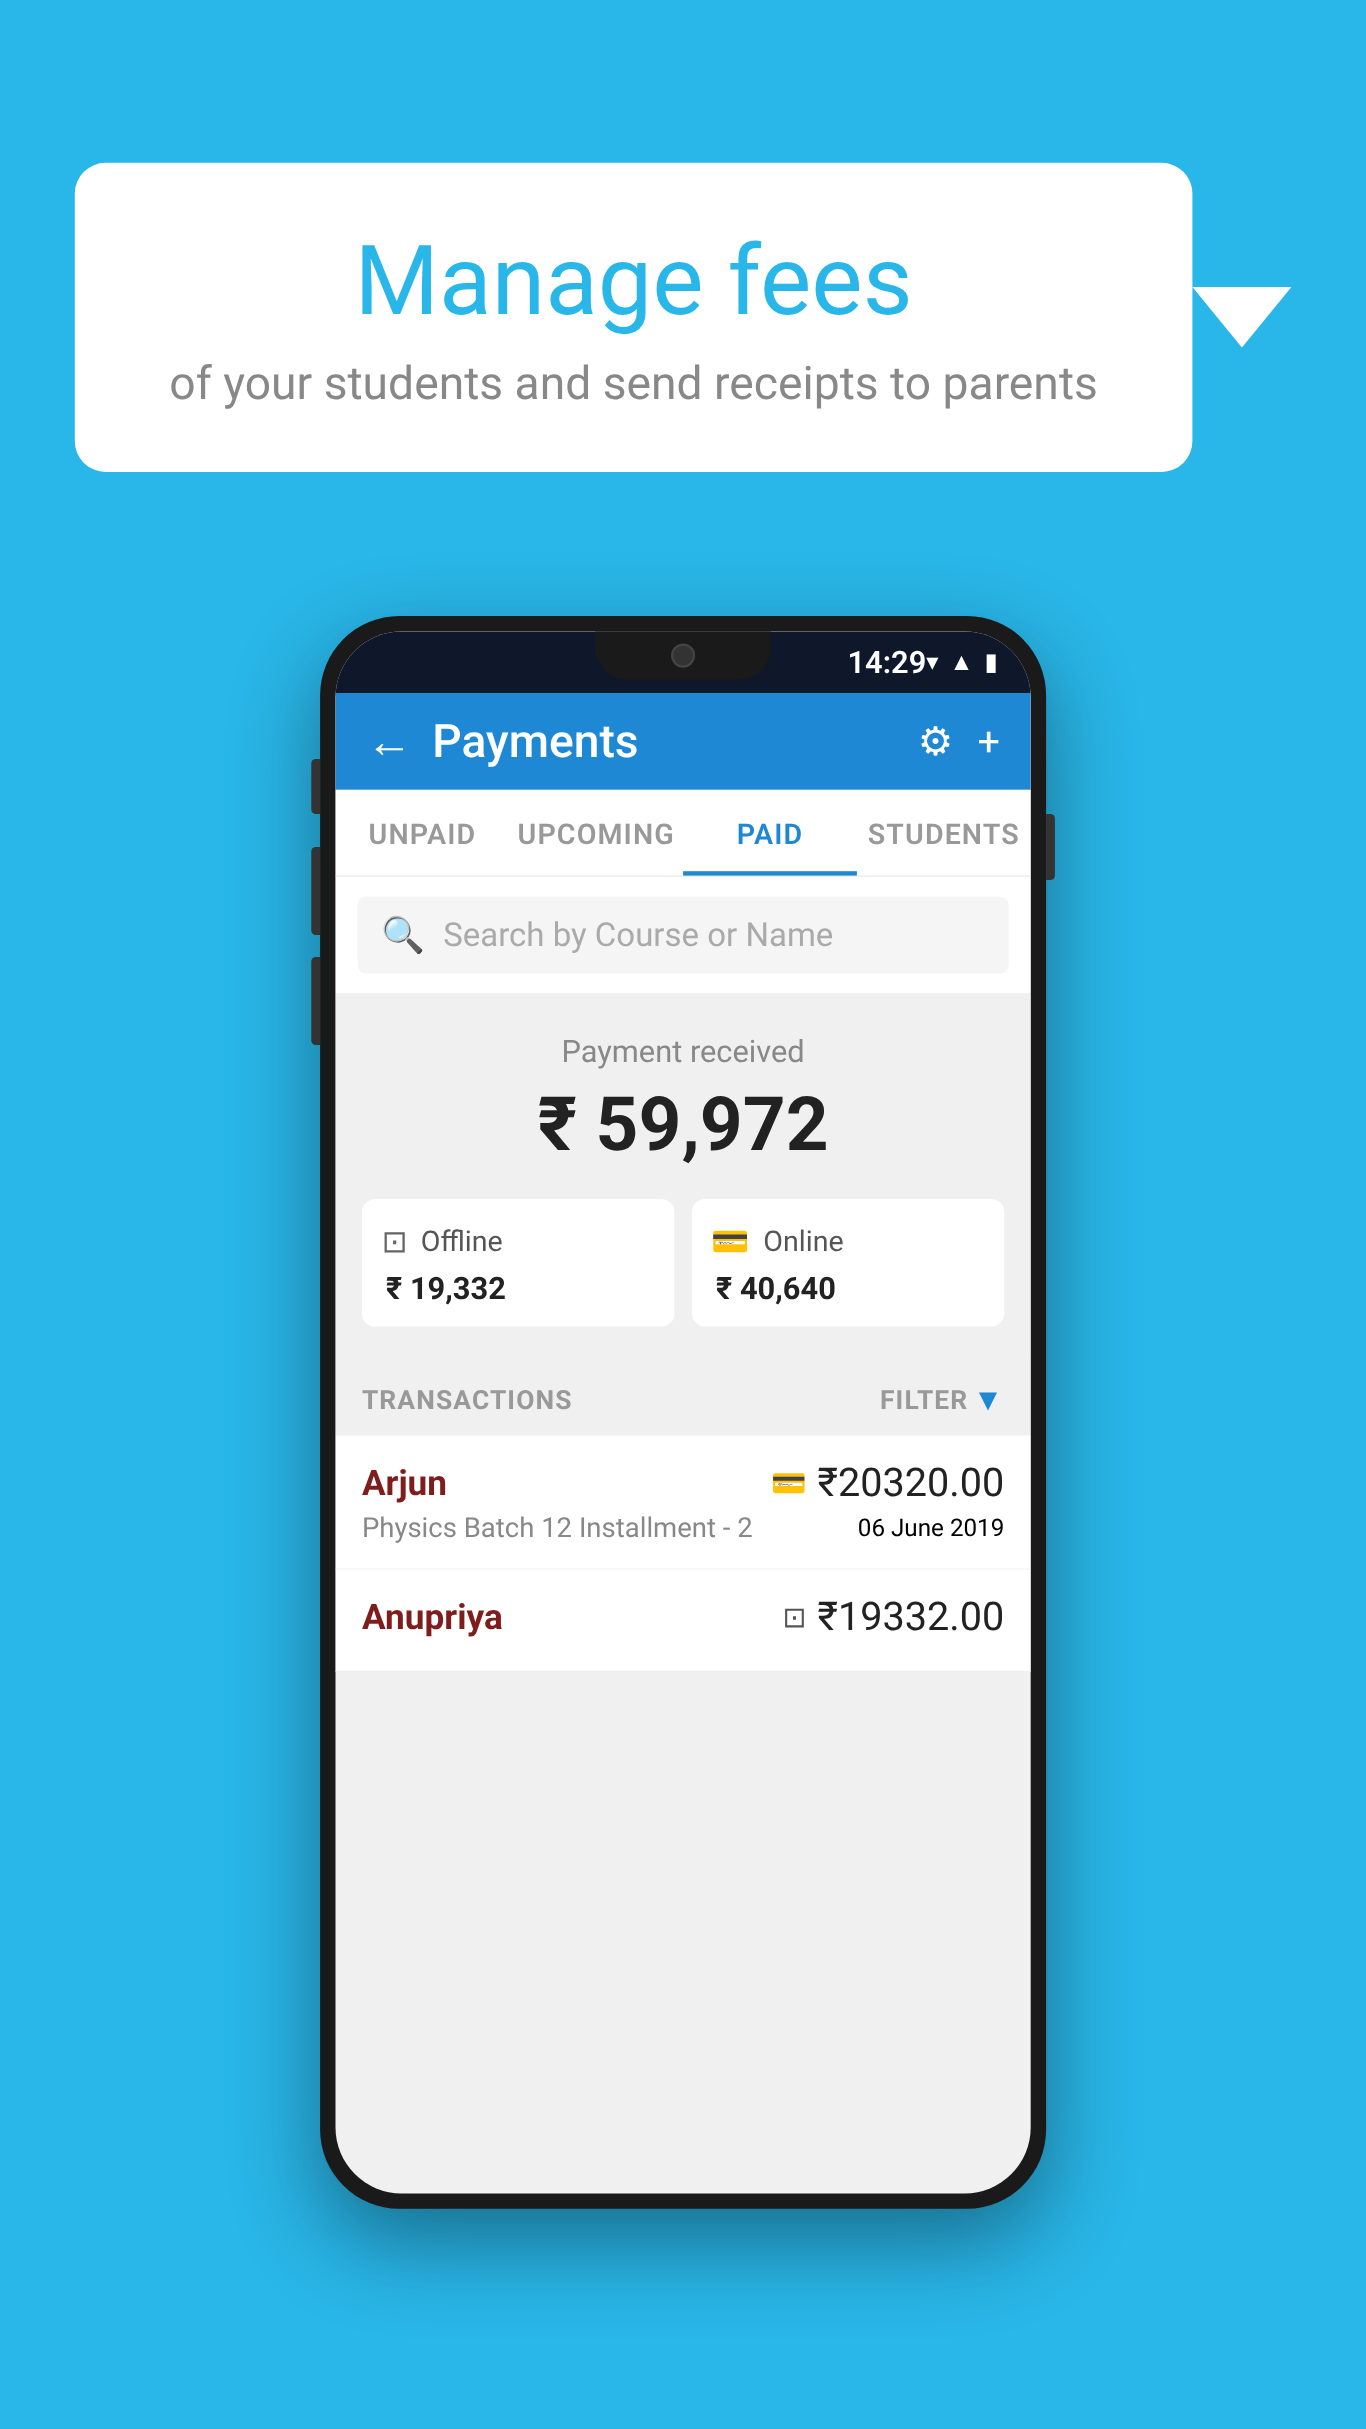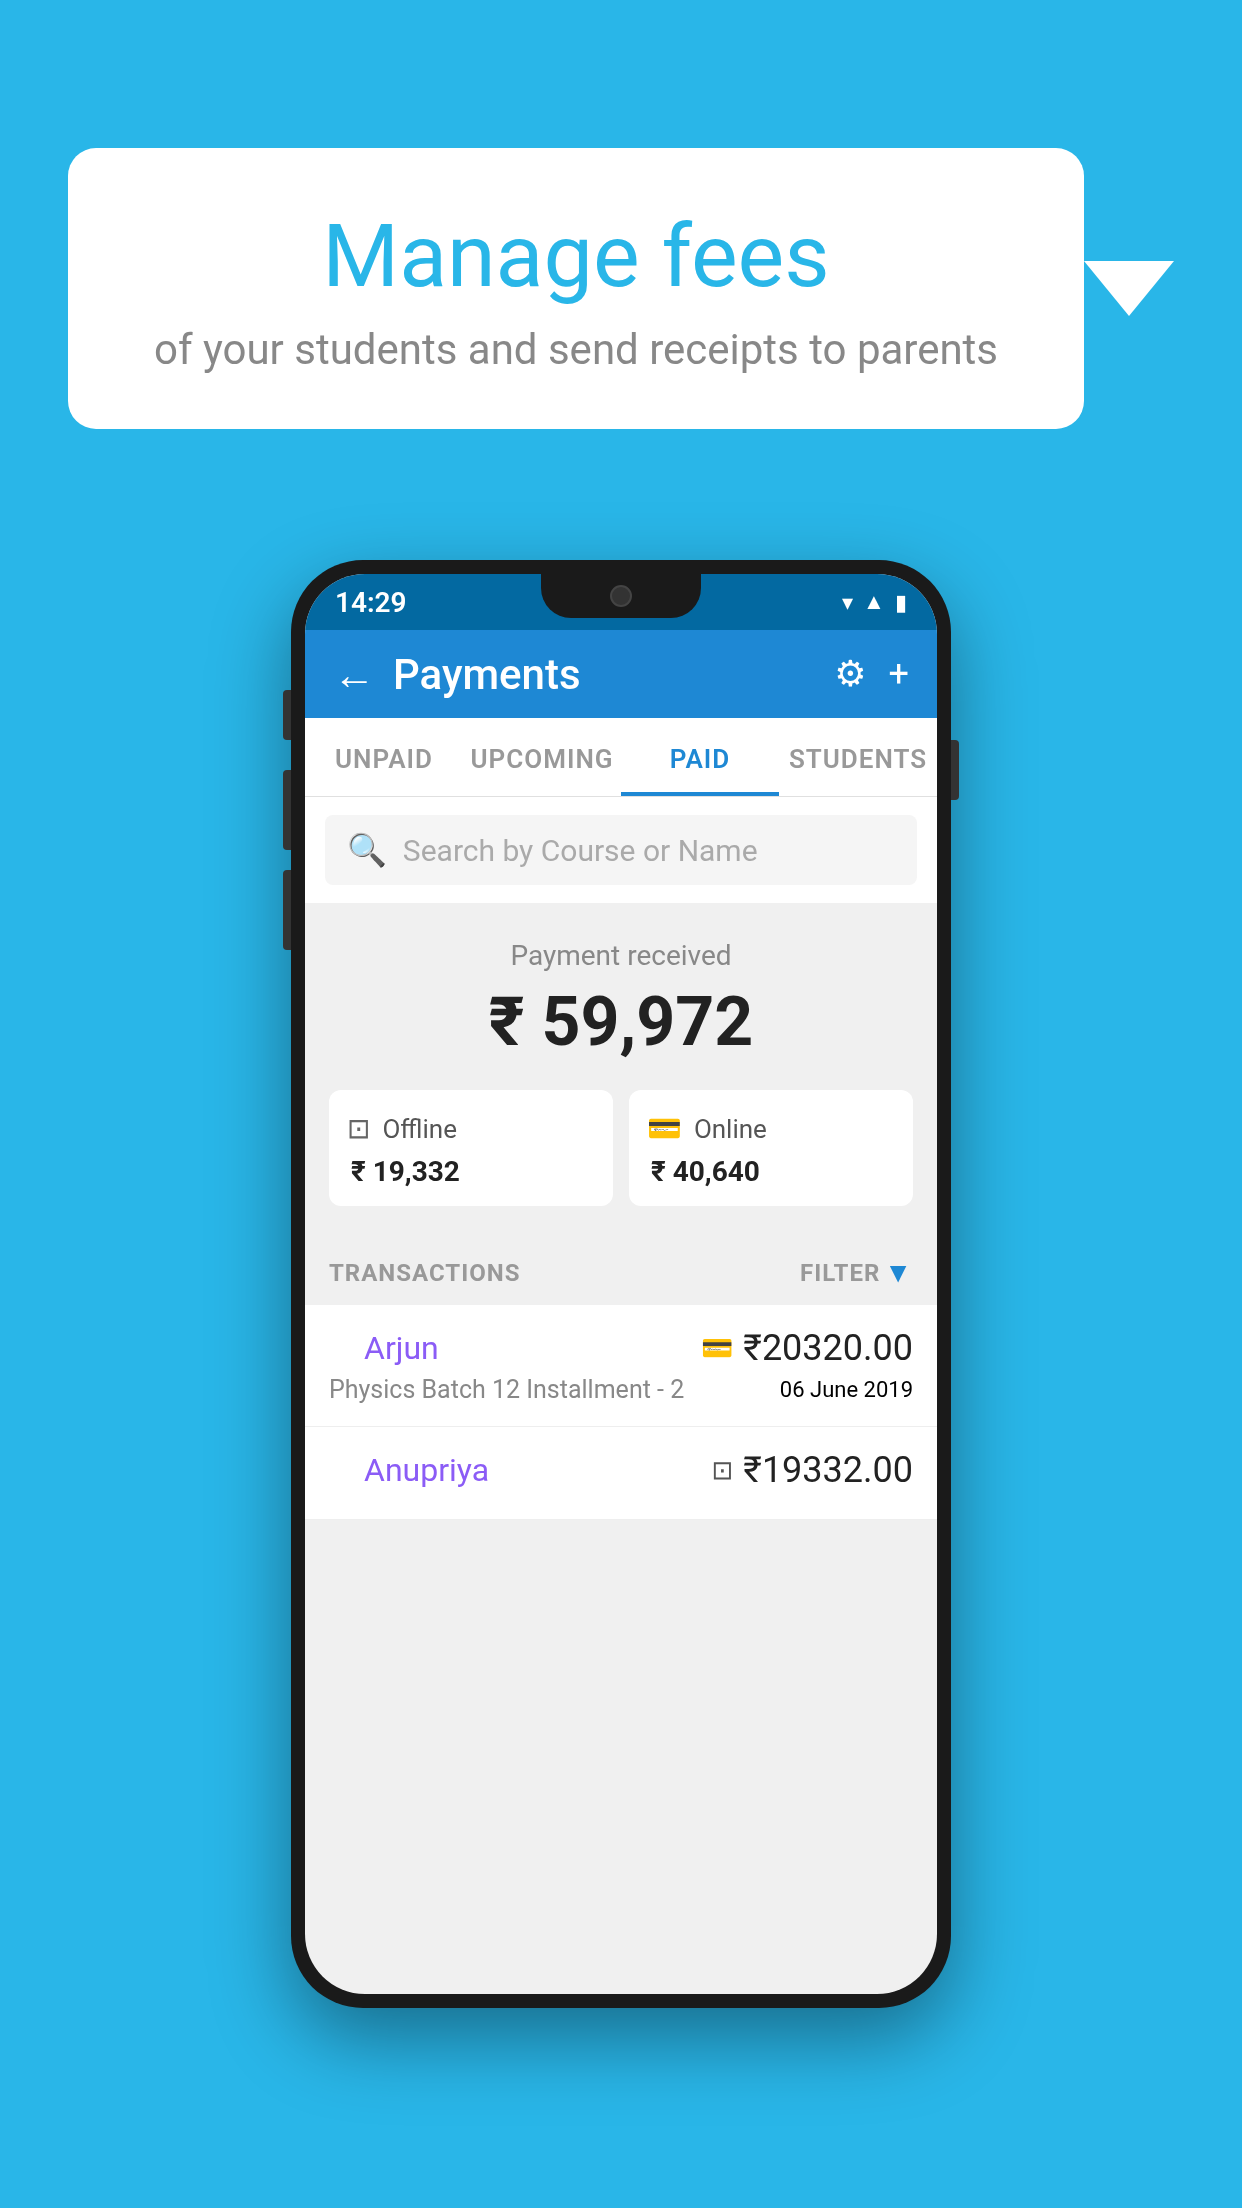--- a/index.html
+++ b/index.html
@@ -89,25 +89,25 @@
     }
     .phone-screen {
       background: #f0f0f0;
       border-radius: 60px;
       overflow: hidden;
       min-height: 1420px;
     }
 
     
     .status-bar {
-      background: #0369a1;
+      background: #0f172a;
       height: 56px;
       display: flex;
       align-items: center;
-      justify-content: space-between;
+      justify-content: flex-end;
       padding: 0 30px;
       color: white;
       font-size: 26px;
       font-weight: 500;
     }
     .status-time { font-size: 28px; font-weight: 600; }
     .status-icons { display: flex; gap: 10px; align-items: center; }
     .status-icons span { font-size: 22px; }
 
     
@@ -280,23 +280,22 @@
       border-bottom: 1px solid #eee;
     }
     .transaction-row1 {
       display: flex;
       justify-content: space-between;
       align-items: center;
       margin-bottom: 6px;
     }
     .transaction-name {
       font-size: 32px;
-      font-weight: 400;
-      color: #8b5cf6;
-      margin-left: 35px;
+      font-weight: 700;
+      color: #7f1d1d;
     }
     .transaction-amount-row {
       display: flex;
       align-items: center;
       gap: 10px;
     }
     .transaction-method-icon {
       font-size: 26px;
       color: #555;
     }

